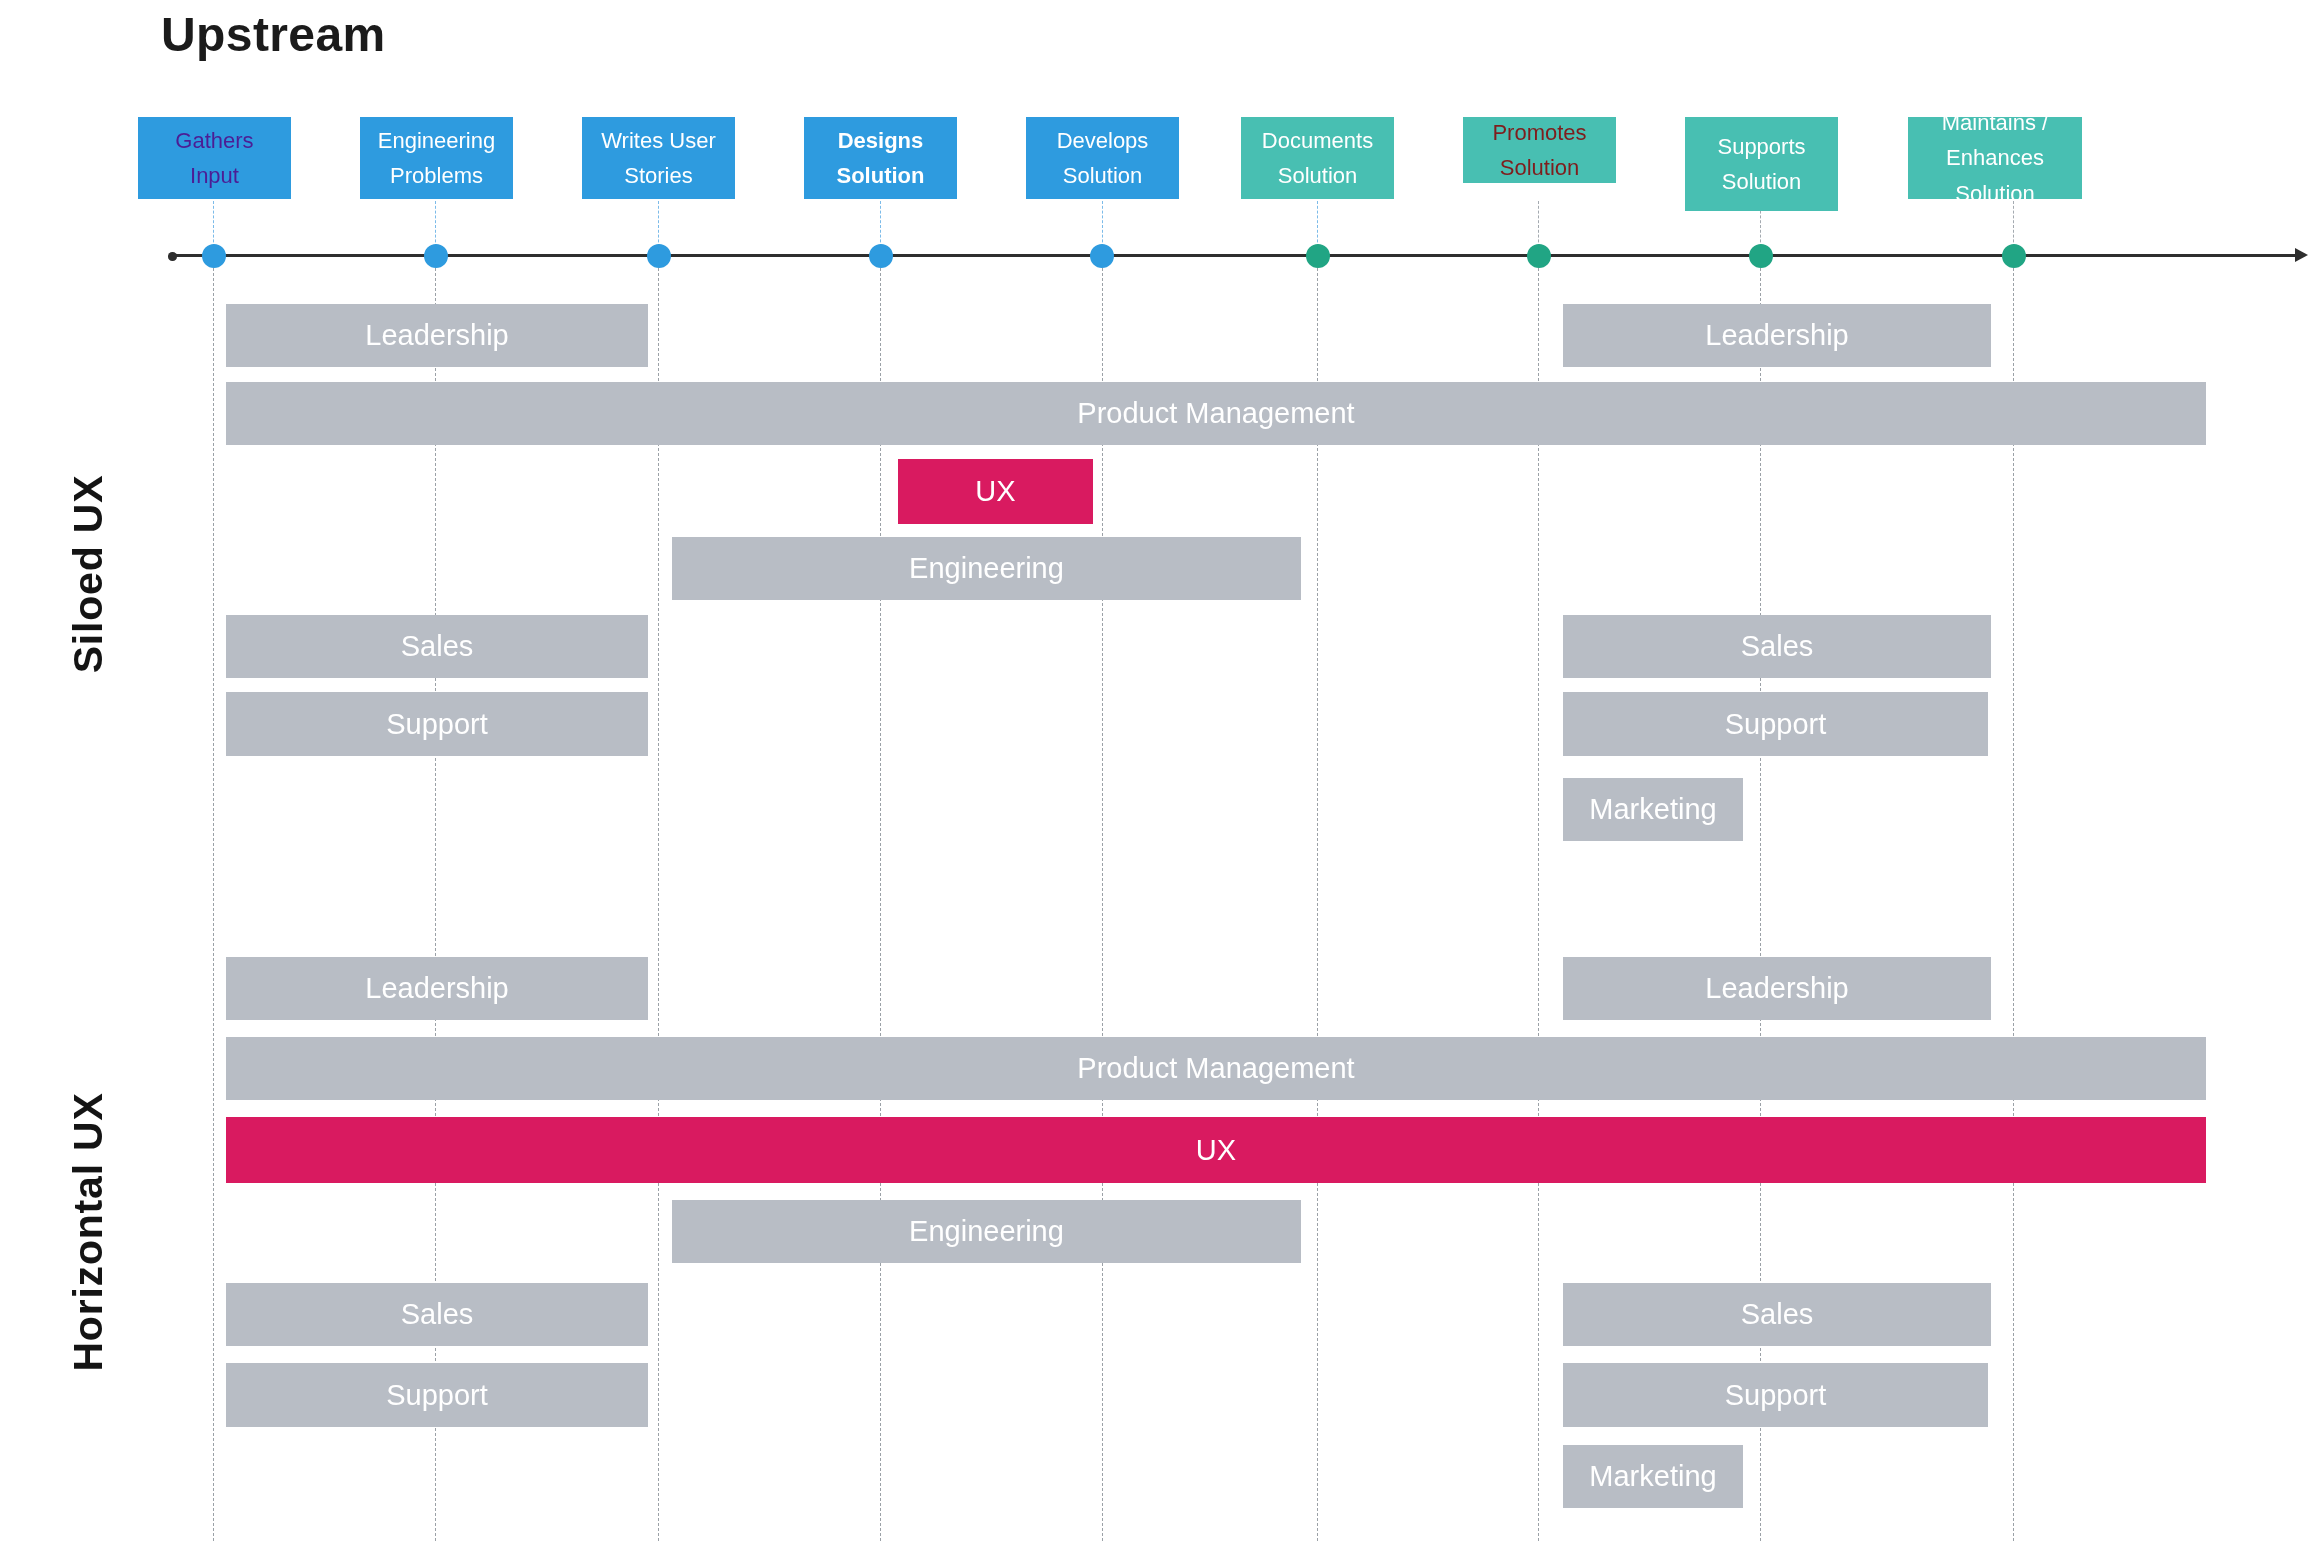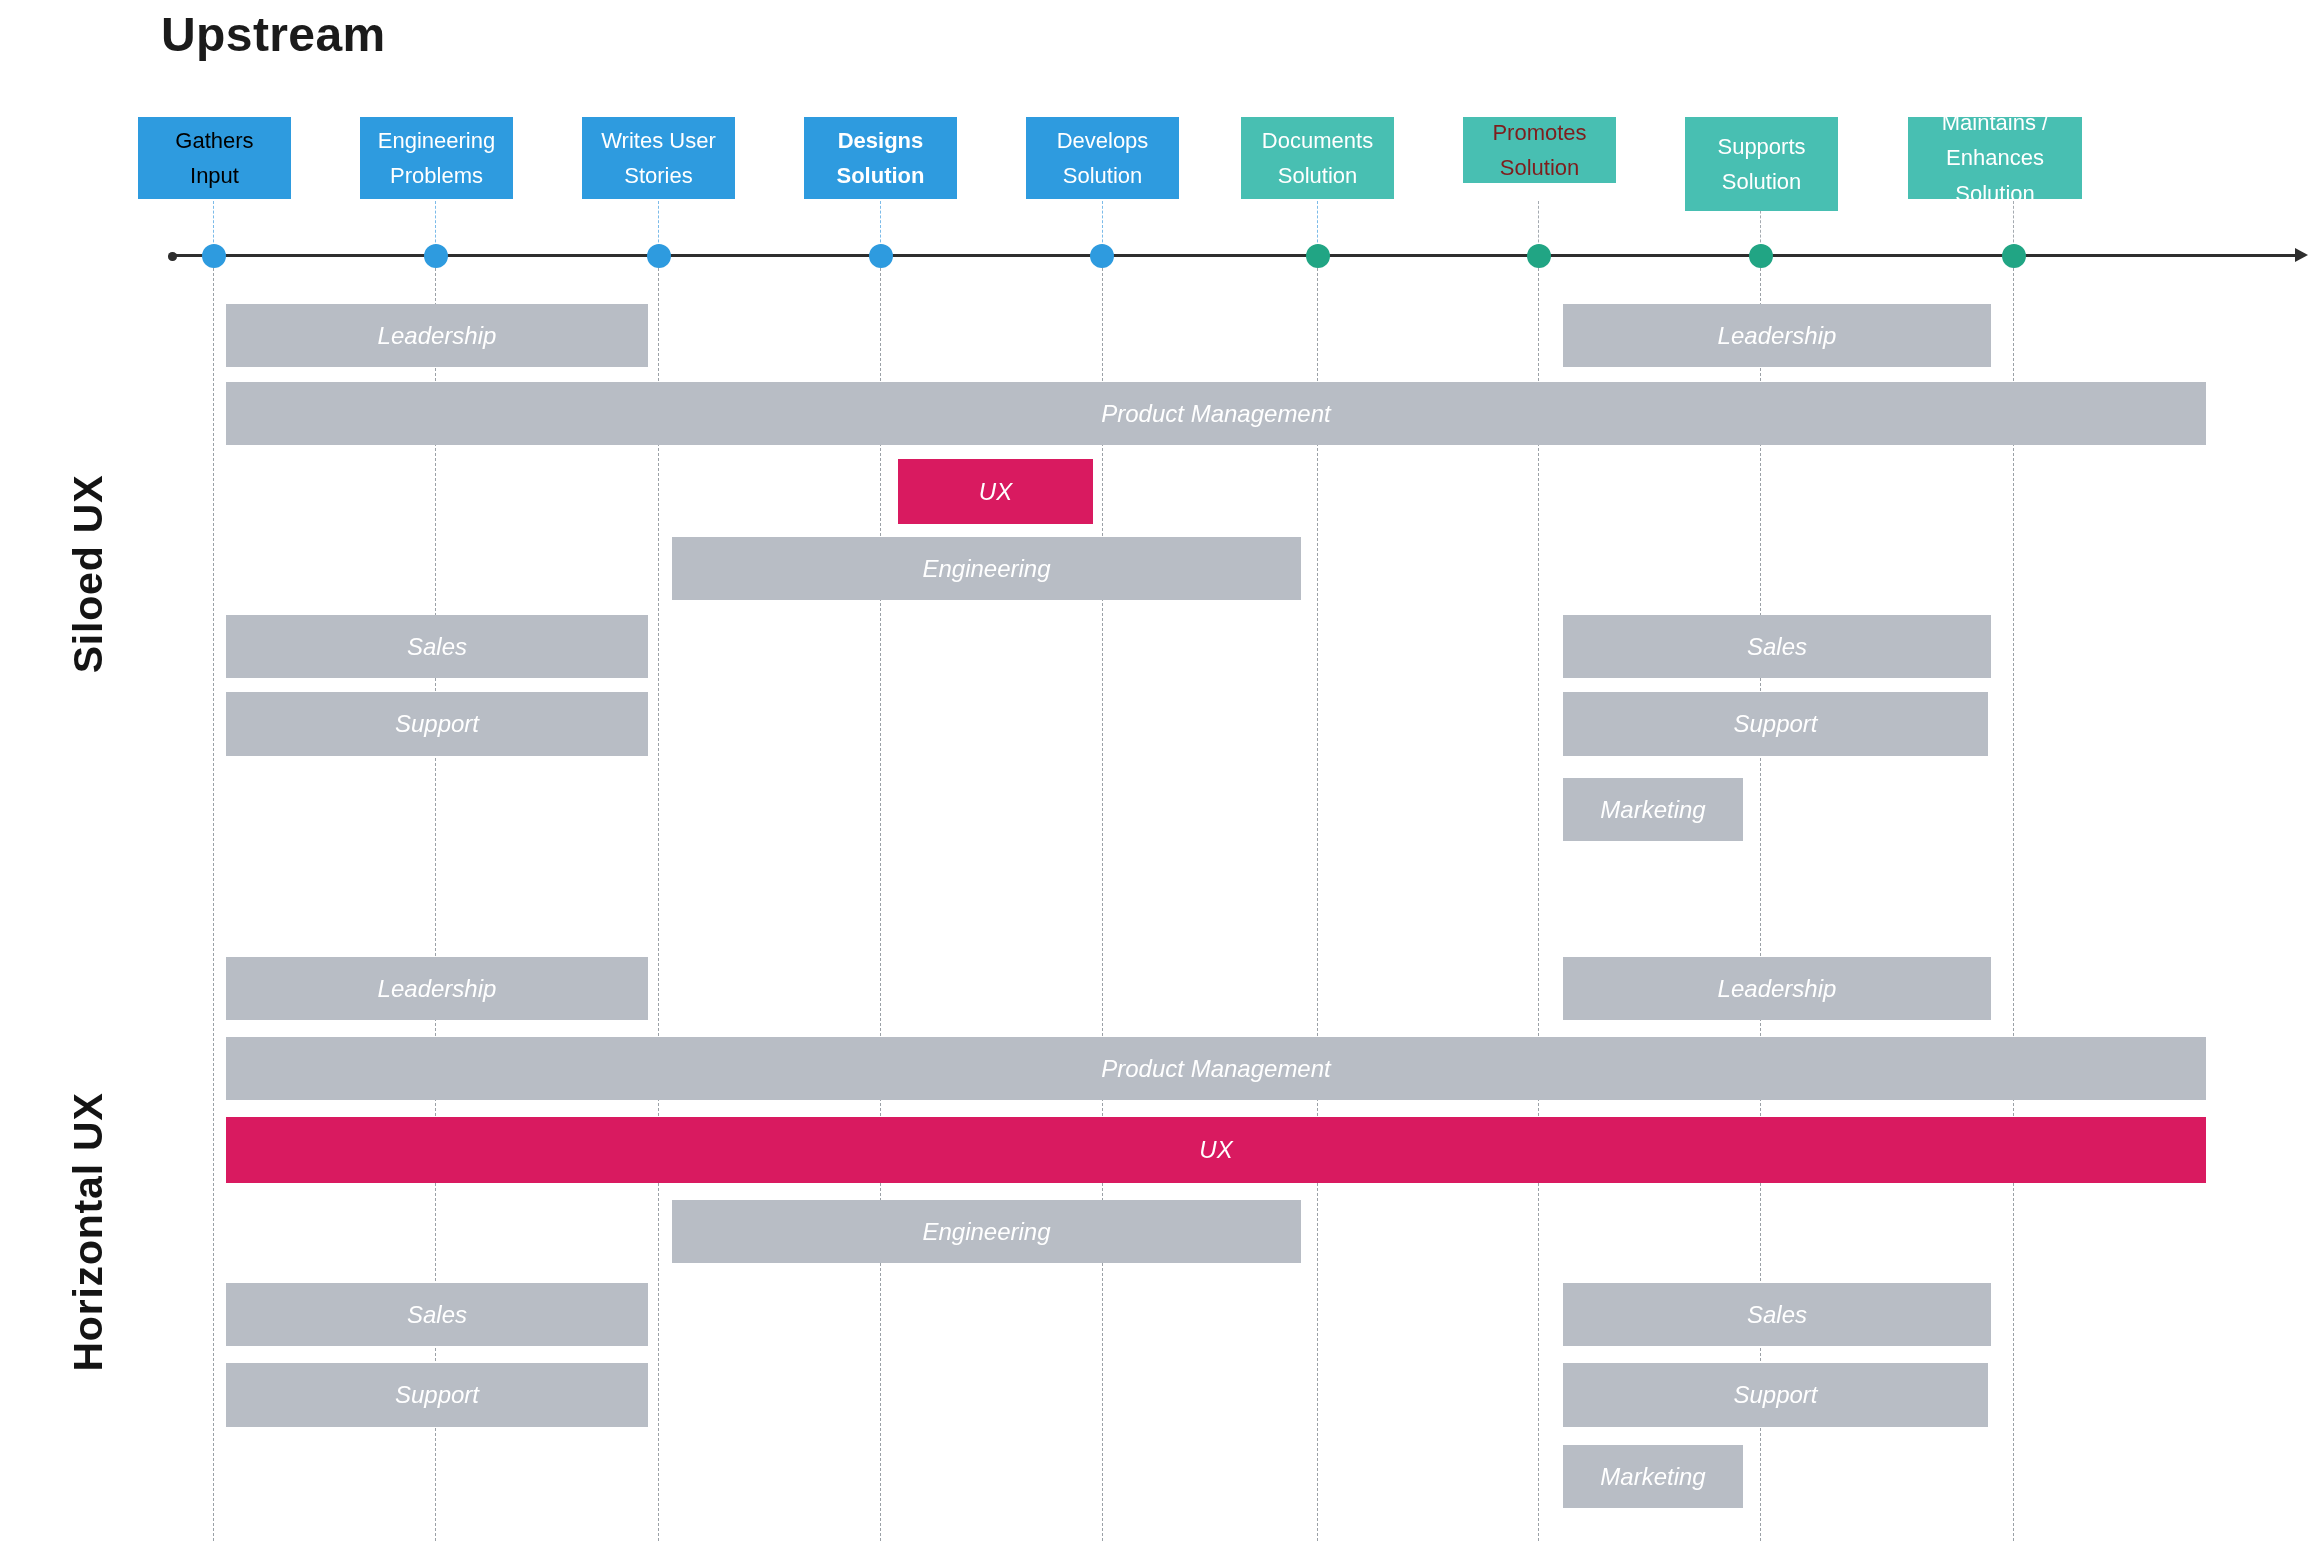--- a/index.html
+++ b/index.html
@@ -53,37 +53,36 @@
   .arrowhead {
     position: absolute; width: 0; height: 0;
     border-top: 7.6px solid transparent;
     border-bottom: 7.6px solid transparent;
     z-index: 3;
   }
   .bar {
     position: absolute;
     display: flex; align-items: center; justify-content: center;
     color: #ffffff;
-    font-size: 24px;
+    font-size: 29px;
     z-index: 2;
-    font-style: italic;
   }
 </style>
 </head>
 <body>
 
 <div id="canvas">
   <div class="title" id="title-upstream">Upstream</div>
 
   <div class="section-label" id="section-label-siloed">Siloed UX</div>
   <div class="section-label" id="section-label-horizontal">Horizontal UX</div>
 
 <div class="guide" style="left: 213px; top: 258px; height: 1283px; border-color: rgb(155, 161, 167);"></div>
     <div class="connector" style="left: 213px; top: 201px; height: 51px; border-color: rgb(124, 187, 233);"></div>
-    <div class="stage-box" style="left: 138px; top: 117px; width: 153px; height: 82px; background: rgb(46, 155, 223); color: #000000;">Gathers
+    <div class="stage-box" style="left: 138px; top: 117px; width: 153px; height: 82px; background: rgb(46, 155, 223); color: #4c1d95;">Gathers
 Input</div>
     <div class="dot" style="left: 202px; top: 244px; width: 24px; height: 24px; background: rgb(46, 155, 223);"></div>
     <div class="guide" style="left: 435px; top: 258px; height: 1283px; border-color: rgb(155, 161, 167);"></div>
     <div class="connector" style="left: 435px; top: 201px; height: 51px; border-color: rgb(124, 187, 233);"></div>
     <div class="stage-box" style="left: 360px; top: 117px; width: 153px; height: 82px; background: rgb(46, 155, 223); color: rgb(255, 255, 255);">Engineering
 Problems</div>
     <div class="dot" style="left: 424px; top: 244px; width: 24px; height: 24px; background: rgb(46, 155, 223);"></div>
     <div class="guide" style="left: 658px; top: 258px; height: 1283px; border-color: rgb(155, 161, 167);"></div>
     <div class="connector" style="left: 658px; top: 201px; height: 51px; border-color: rgb(124, 187, 233);"></div>
     <div class="stage-box" style="left: 582px; top: 117px; width: 153px; height: 82px; background: rgb(46, 155, 223); color: rgb(255, 255, 255);">Writes User

